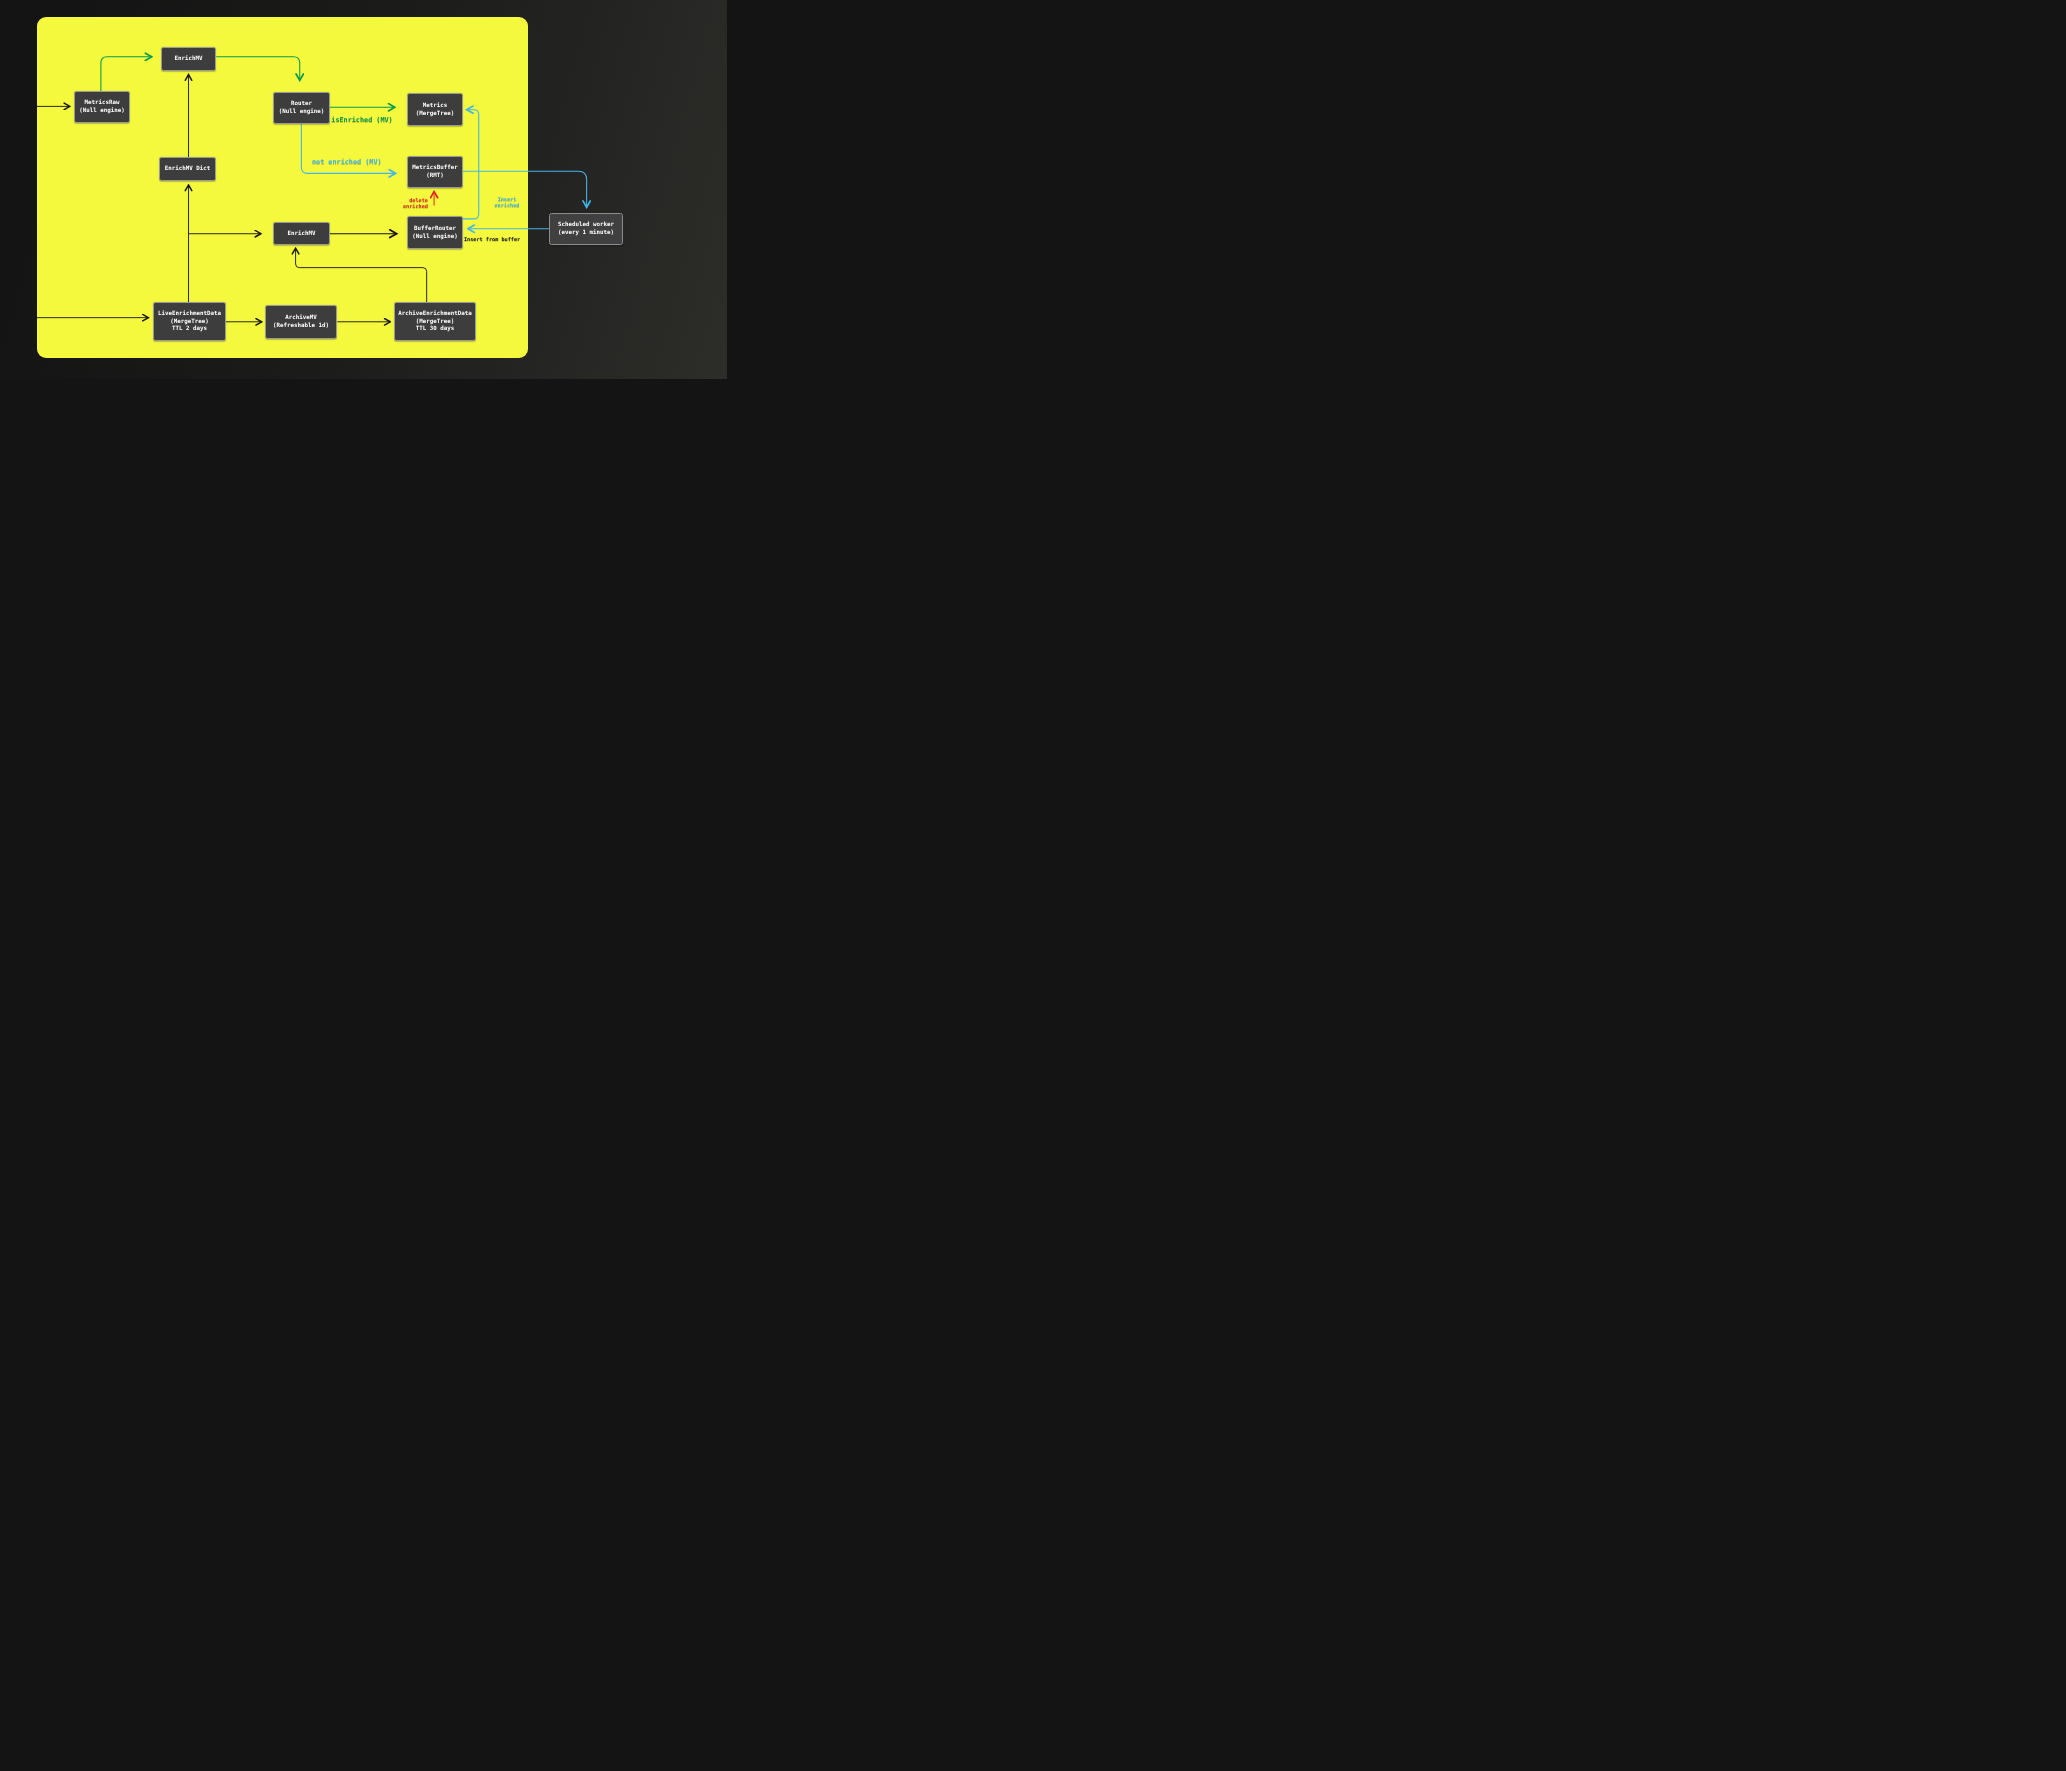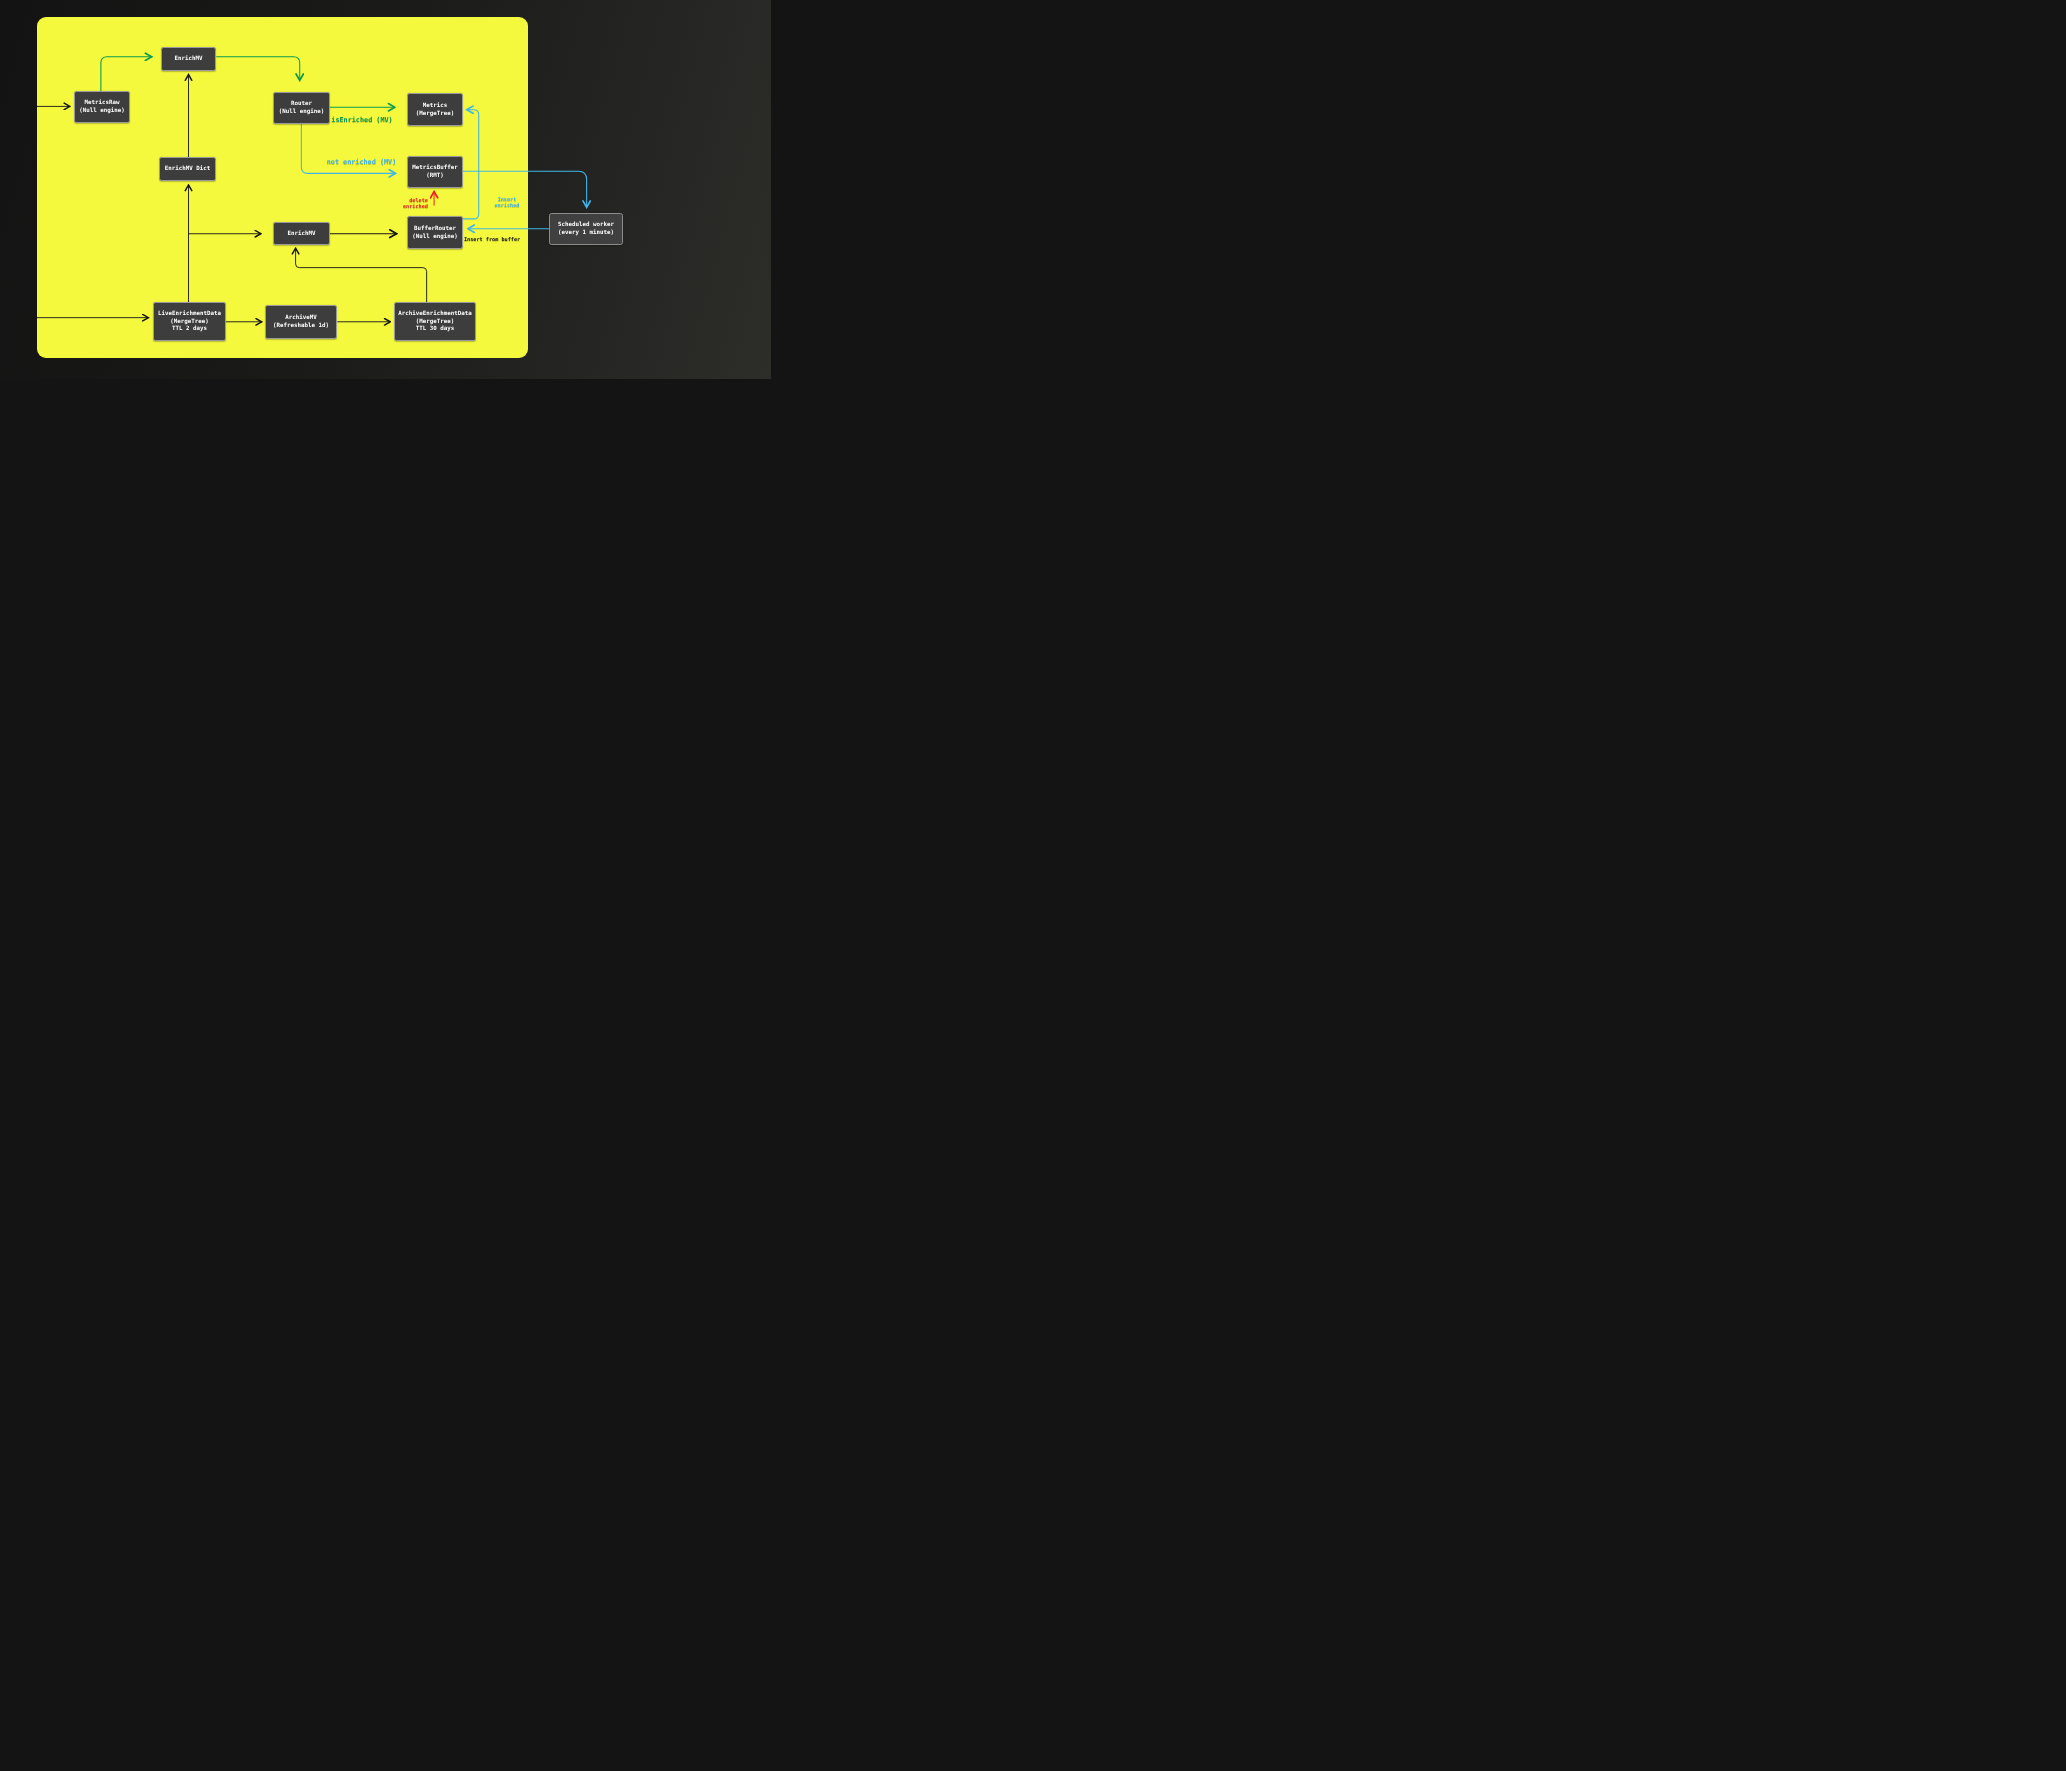--- a/index.html
+++ b/index.html
@@ -1,20 +1,19 @@
 <!DOCTYPE html>
 <html style="font-size:6.6px"><head>
 <meta charset="utf-8">
 <style>
   html,body{margin:0;padding:0;background:#141414;}
   #stage{
     position:relative;width:727px;height:379px;overflow:hidden;
     background:linear-gradient(105deg,#131313 0%,#1a1a19 45%,#242422 75%,#2d2d2a 100%);
     font-family:"DejaVu Sans Mono","Liberation Mono",monospace;
-    padding-left:44px;
   }
   #panel{
     position:absolute;left:37px;top:17px;width:491px;height:341px;
     background:#f4f93e;border-radius:9px;
   }
   .node{
     position:absolute;box-sizing:border-box;
     background:#3d3d3d;border:0.6px solid #9b9b9b;border-radius:2.5px;
     color:#ffffff;font-size:5.8px;font-weight:700;line-height:1.35;
     display:flex;align-items:center;justify-content:center;text-align:center;
@@ -36,21 +35,21 @@
   .edge-label{
     position:absolute;font-weight:700;white-space:pre-line;
     text-shadow:0 0.8px 0.4px rgba(0,0,0,0.22);
   }
   .lbl-green{color:#0b9b4e;font-size:6.8px;}
   .lbl-cyan-big{color:#41b6e8;font-size:6.8px;}
   .lbl-cyan-sm{color:#41b6e8;font-size:5.2px;line-height:1.15;text-align:center;}
   .lbl-red{color:#ee1f1f;font-size:5.2px;line-height:1.15;text-align:right;}
   .lbl-black{color:#121212;font-size:5.2px;}
   .l-is-enriched{left:325px;top:116px;width:74px;text-align:center;}
-  .l-not-enriched{left:320px;top:158px;width:83px;text-align:center;}
+  .l-not-enriched{left:312px;top:158px;width:83px;}
   .l-delete-enriched{left:393px;top:198px;width:35px;}
   .l-insert-enriched{left:488px;top:197px;width:38px;}
   .l-insert-from-buffer{left:464px;top:236px;width:66px;}
 </style>
 </head>
 <body>
 
 <div id="stage">
   <div id="panel"></div>
 

